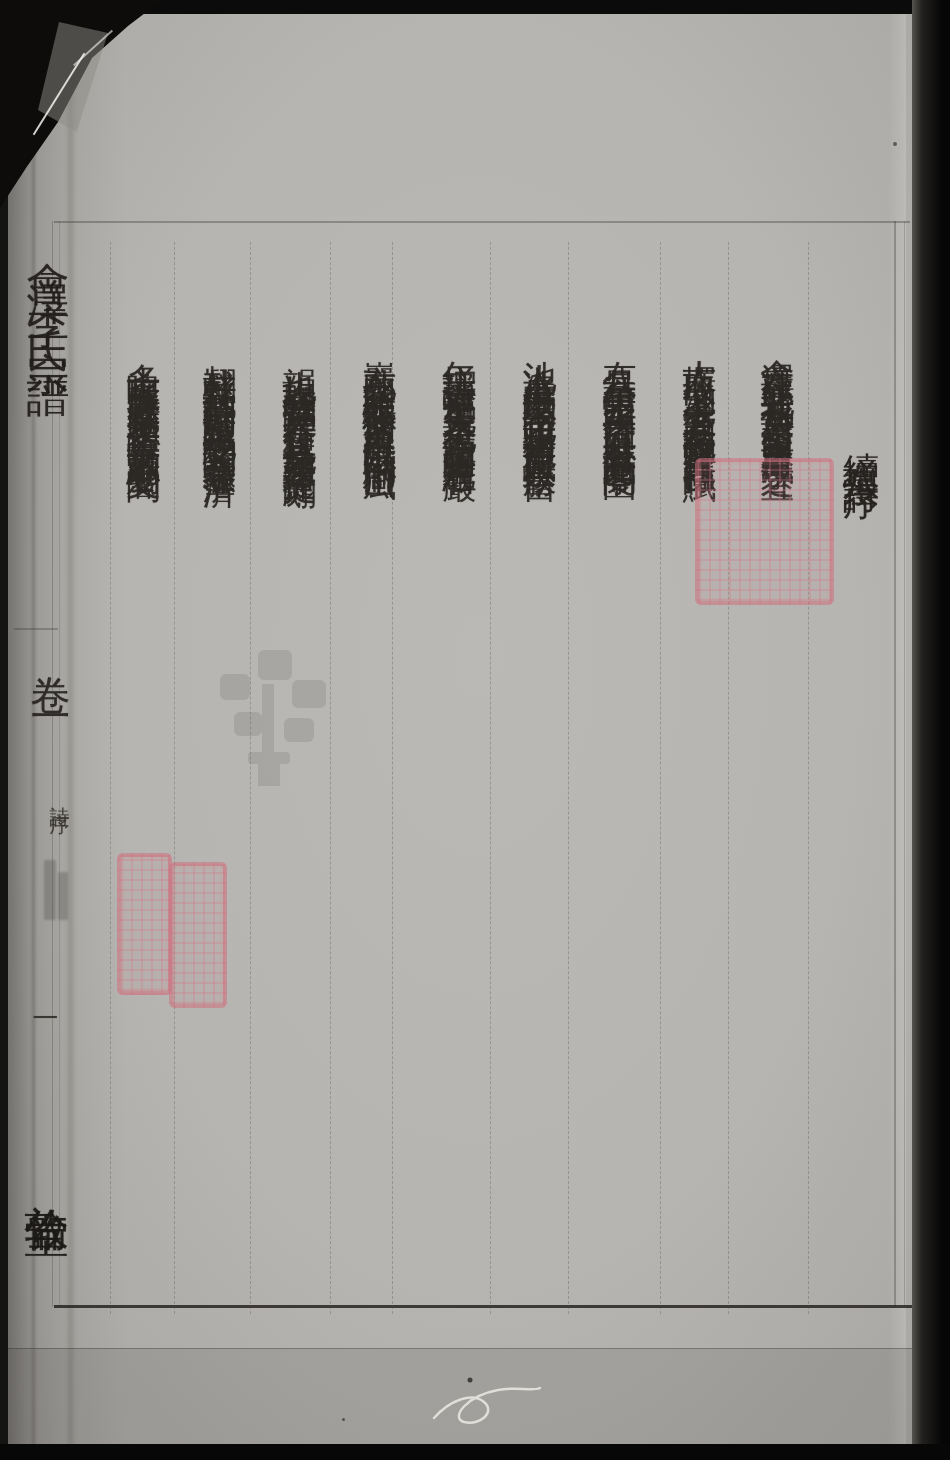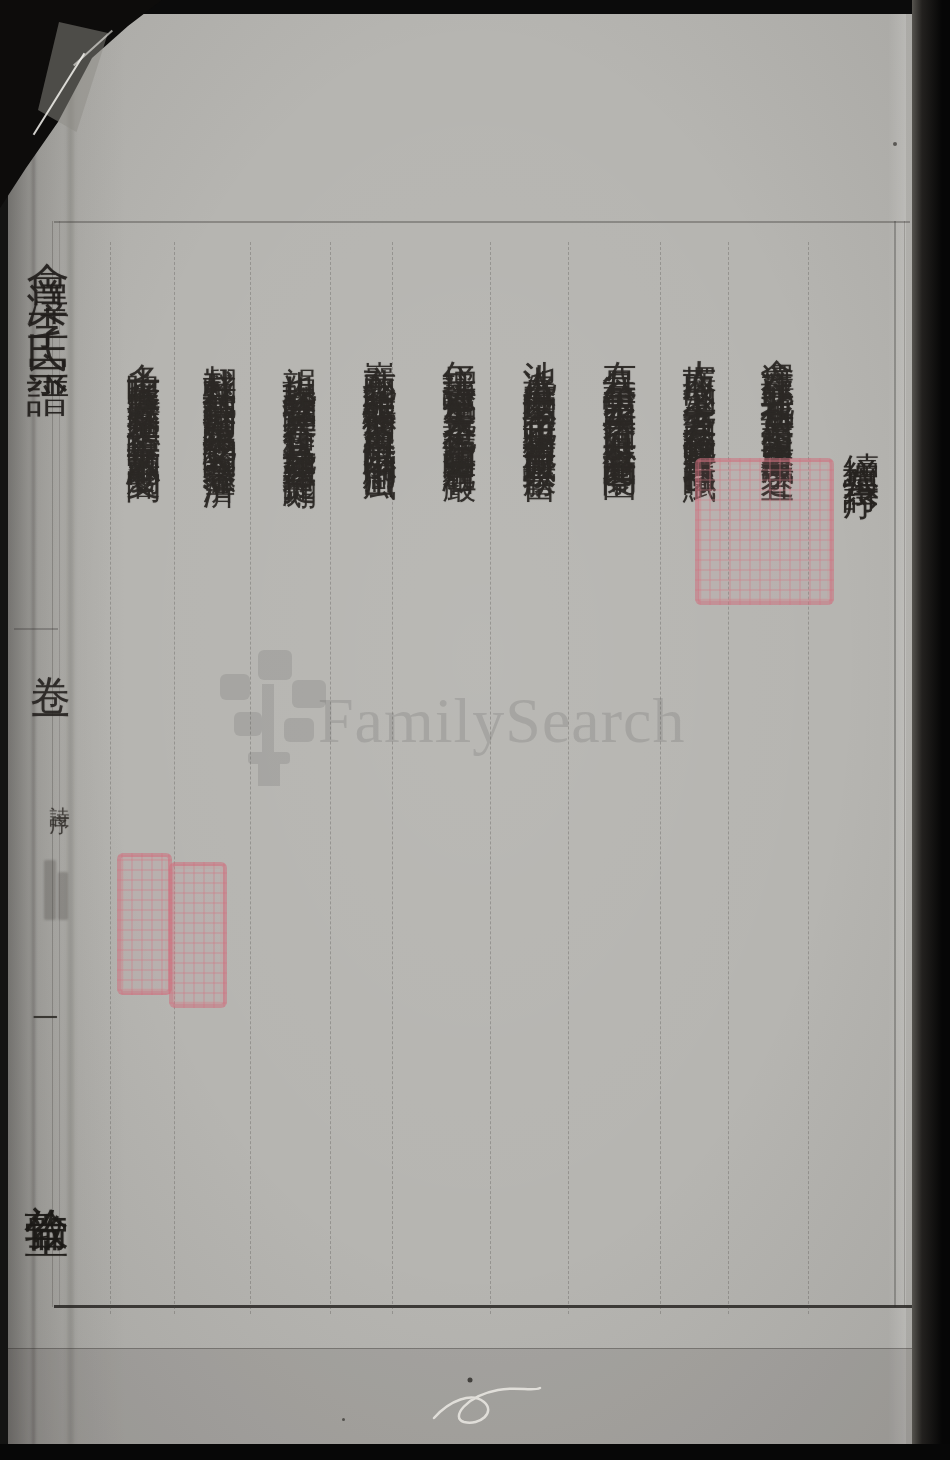--- a/index.html
+++ b/index.html
@@ -92,21 +92,20 @@
         <rect x="58" y="10" width="34" height="30" rx="6"></rect>
         <rect x="20" y="34" width="30" height="26" rx="6"></rect>
         <rect x="92" y="40" width="34" height="28" rx="6"></rect>
         <rect x="34" y="72" width="28" height="24" rx="6"></rect>
         <rect x="84" y="78" width="30" height="24" rx="6"></rect>
         <rect x="62" y="44" width="12" height="70"></rect>
         <rect x="48" y="112" width="42" height="12" rx="4"></rect>
         <rect x="58" y="118" width="22" height="28"></rect>
       </g>
     </svg>
-    <div class="wm-text" style="left:310px;top:672px;">FamilySearch</div>
 
     <div class="vcol title-col" style="left:825px;top:412px;width:46px;">續增八景詩序</div>
 
     <div class="vcol" style="left:742px;top:320px;width:44px;">會澤在龍邱之北我祖卜居於是蓋愛山川之名勝羨風景之宜</div>
     <div class="vcol" style="left:664px;top:322px;width:44px;">人擇而取之洵卜宅者之高致在昔名公鉅卿暨賢達裔孫巳賦</div>
     <div class="vcol" style="left:584px;top:322px;width:44px;">有八景詩矣第雲山玉水天作者固足以壯村落之光而亭閣園</div>
     <div class="vcol" style="left:504px;top:322px;width:44px;">池人造者亦足以增閭里之色雖山川猶然媲昔而風景較勝當</div>
     <div class="vcol" style="left:424px;top:322px;width:44px;">年增詠詩章亦屬追美先人之意也天作高山有如哮虎維石巖</div>
     <div class="vcol" style="left:344px;top:322px;width:44px;">巖亦孔之固維熊維羆於女信處習習谷風以陰以雨則獅山風</div>
     <div class="vcol" style="left:264px;top:328px;width:44px;">韻也坎坎皷我聲聞於天景行行止觀其流泉如皷瑟琴捷捷翽</div>

